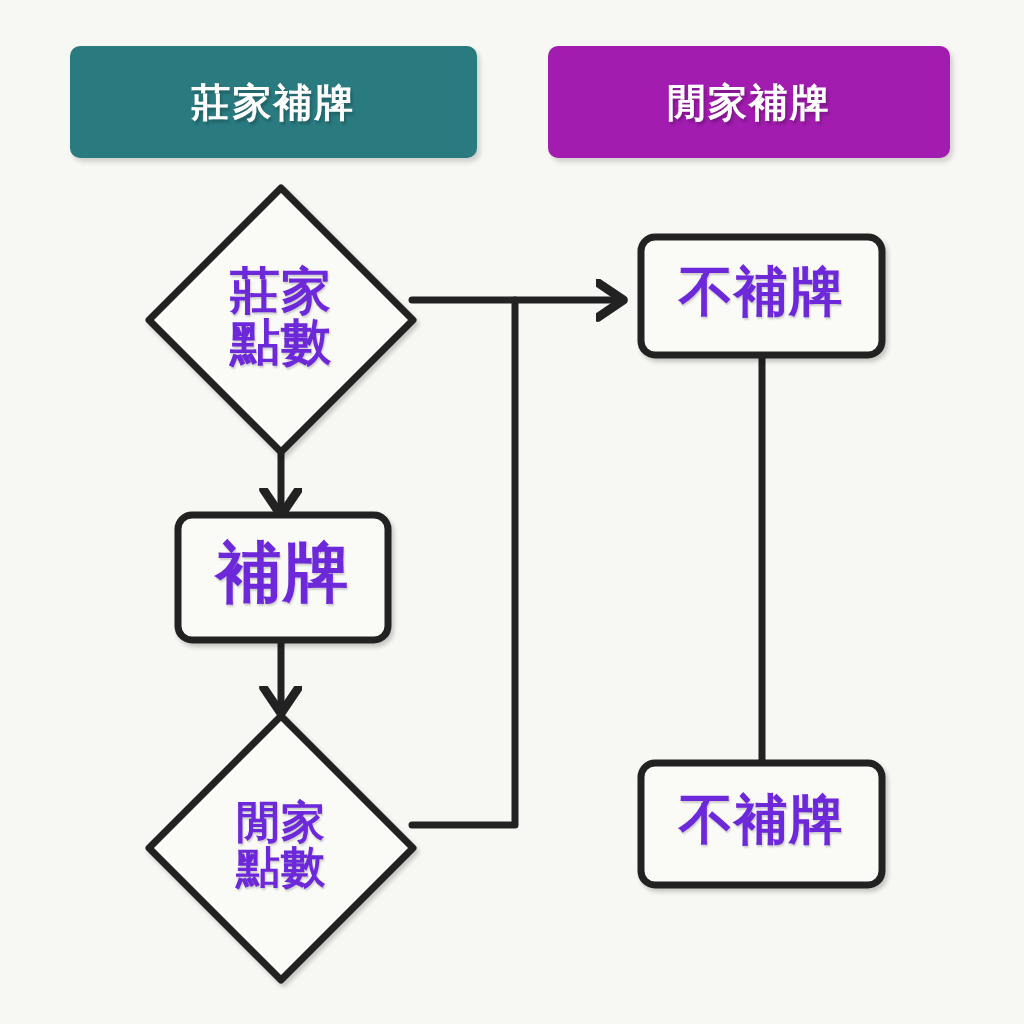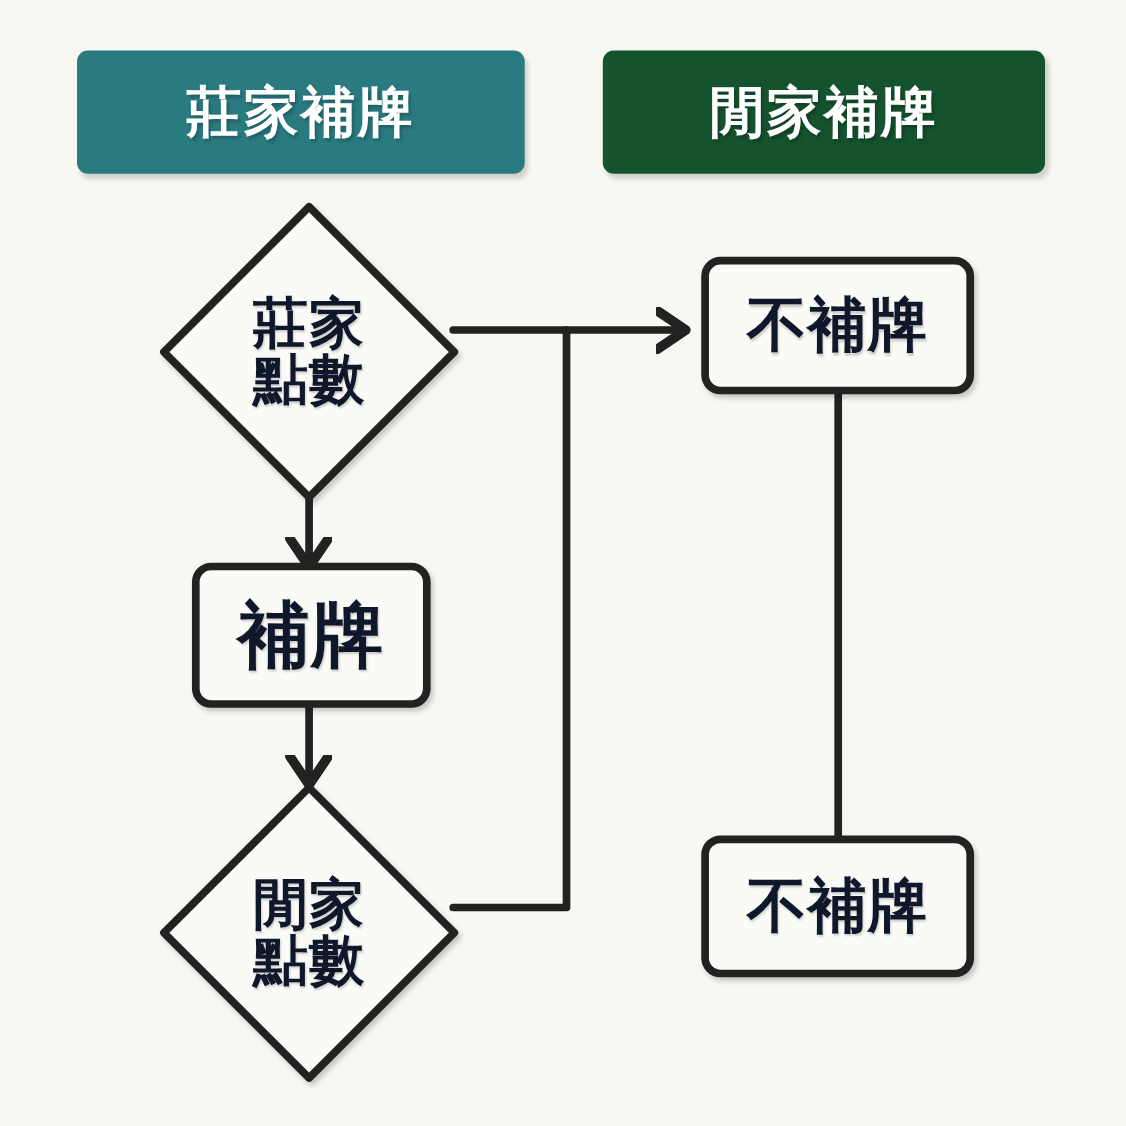--- a/index.html
+++ b/index.html
@@ -26,21 +26,21 @@
   .header-pill {
     position: absolute;
     border-radius: 10px;
     display: flex;
     align-items: center;
     justify-content: center;
     box-shadow: 3px 4px 5px rgba(0,0,0,0.16);
   }
   .header-pill .pill-label {
     color: #ffffff;
-    font-size: 50px;
+    font-size: 39px;
     font-weight: 700;
     letter-spacing: 2px;
     line-height: 1;
     text-shadow: 2px 3px 3px rgba(0,0,0,0.22);
     white-space: nowrap;
   }
   #header-banker { left: 70px;  top: 46px; width: 407px; height: 112px; }
   #header-player { left: 548px; top: 46px; width: 402px; height: 112px; }
 
   
@@ -50,45 +50,46 @@
     width: 1024px; height: 1024px;
   }
 
   
   .node-text {
     position: absolute;
     display: flex;
     flex-direction: column;
     align-items: center;
     justify-content: center;
-    color: #0f172a;
+    color: #6d28d9;
     font-weight: 700;
     line-height: 1.02;
     white-space: nowrap;
     text-shadow: 1px 2px 2px rgba(0,0,0,0.18);
     pointer-events: none;
+    font-family: Liberation Mono, monospace;
   }
   .node-text .ln { display: block; }
 
   #label-d1 { left: 151px; top: 255px; width: 260px; height: 130px; font-size: 50px; letter-spacing: 1px; }
-  #label-d2 { left: 151px; top: 783px; width: 260px; height: 130px; font-size: 50px; letter-spacing: 1px; }
+  #label-d2 { left: 151px; top: 783px; width: 260px; height: 130px; font-size: 44px; letter-spacing: 1px; }
   #label-draw { left: 178px; top: 515px; width: 210px; height: 125px; font-size: 66px; letter-spacing: 1px; }
   #label-nodraw-top { left: 641px; top: 237px; width: 241px; height: 118px; font-size: 54px; letter-spacing: 1px; }
   #label-nodraw-bottom { left: 641px; top: 763px; width: 241px; height: 122px; font-size: 54px; letter-spacing: 1px; }
 </style>
 </head>
 <body>
 
 <div id="canvas">
 
   <div class="header-pill" id="header-banker" style="background:#2a7b80;">
     <span class="pill-label">莊家補牌</span>
   </div>
 
-  <div class="header-pill" id="header-player" style="background:#14532d;">
+  <div class="header-pill" id="header-player" style="background:#a21caf;">
     <span class="pill-label">閒家補牌</span>
   </div>
 
   <svg id="shapes" viewBox="0 0 1024 1024" xmlns="http://www.w3.org/2000/svg">
     <defs>
       <marker id="arrowhead" markerWidth="7" markerHeight="7" refX="3.4" refY="3.0" orient="auto" markerUnits="strokeWidth">
         <path d="M 0.2 0.5 L 3.9 3.0 L 0.2 5.5" fill="none" stroke="#222222" stroke-width="1.25" stroke-linecap="round" stroke-linejoin="round"></path>
       </marker>
       <filter id="softshadow" x="-25%" y="-25%" width="160%" height="160%">
         <feDropShadow dx="2.5" dy="3.5" stdDeviation="2.2" flood-color="#000000" flood-opacity="0.20"></feDropShadow>

